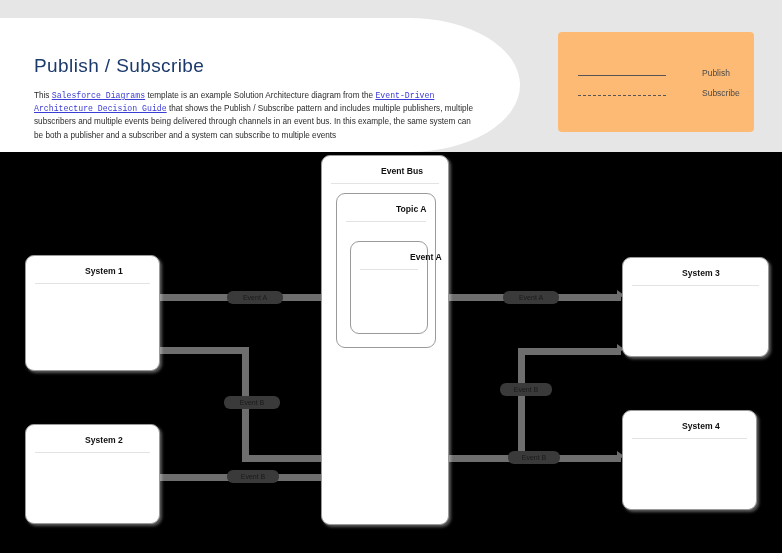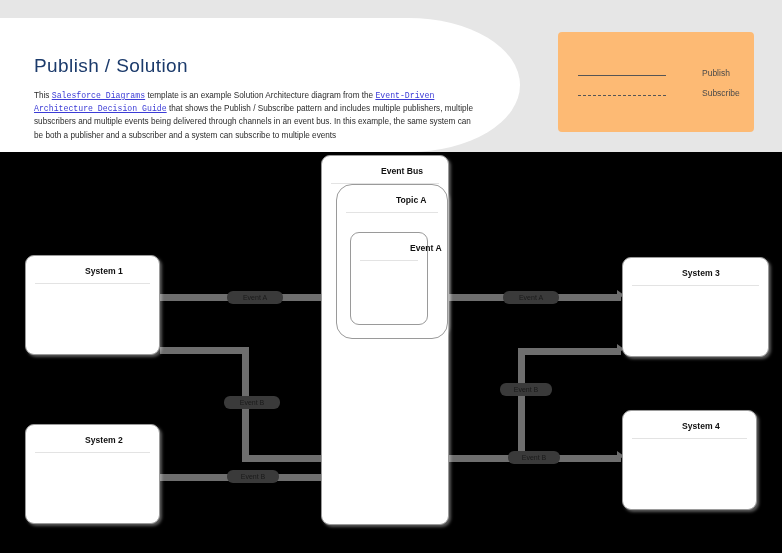--- a/index.html
+++ b/index.html
@@ -95,21 +95,21 @@
   }
   .arrow.right{border-left:7px solid #6e6e6e;}
 </style>
 </head>
 <body>
 
 <div id="top-area">
 
   <div id="banner">
     <div id="banner-inner">
-      <div id="title">Publish / Solution</div>
+      <div id="title">Publish / Subscribe</div>
       <p id="desc">
         <span>This </span><a class="lnk" href="#">Salesforce Diagrams</a><span> template is an example Solution Architecture diagram from the </span><a class="lnk" href="#">Event-Driven Architecture Decision Guide</a><span> that shows the Publish / Subscribe pattern and includes multiple publishers, multiple subscribers and multiple events being delivered through channels in an event bus. In this example, the same system can be both a publisher and a subscriber and a system can subscribe to multiple events</span>
       </p>
     </div>
   </div>
 
   <div id="legend">
     <div class="legend-row r1">
       <span class="legend-line"></span>
       <span class="legend-label">Publish</span>
@@ -143,21 +143,21 @@
   <div class="seg h" style="left:449px;top:303px;width:73px;"></div>
   <div class="seg v" style="left:518px;top:196px;height:110px;"></div>
   <div class="seg h" style="left:518px;top:196px;width:103px;"></div>
   <div class="arrow right" style="left:617px;top:192px;"></div>
   <div class="conn-label" style="left:500px;top:231px;width:52px;">Event B</div>
 
   <div class="seg h" style="left:449px;top:303px;width:172px;"></div>
   <div class="arrow right" style="left:617px;top:299px;"></div>
   <div class="conn-label" style="left:508px;top:299px;width:52px;">Event B</div>
 
-  <div class="node" style="left:25px;top:103px;width:135px;height:100px;text-align:center;">
+  <div class="node" style="left:25px;top:103px;width:135px;height:116px;text-align:center;">
     <div class="node-title">System 1</div>
     <div class="node-rule"></div>
   </div>
 
   <div class="node" style="left:25px;top:272px;width:135px;height:100px;">
     <div class="node-title">System 2</div>
     <div class="node-rule"></div>
   </div>
 
   <div class="node" style="left:622px;top:105px;width:147px;height:100px;">
@@ -167,21 +167,21 @@
 
   <div class="node" style="left:622px;top:258px;width:135px;height:100px;">
     <div class="node-title">System 4</div>
     <div class="node-rule"></div>
   </div>
 
   <div class="node" style="left:321px;top:3px;width:128px;height:370px;">
     <div class="node-title">Event Bus</div>
     <div class="node-rule"></div>
 
-    <div class="node" style="left:14px;top:28px;width:112px;height:155px;border-radius:16px;">
+    <div class="node" style="left:14px;top:37px;width:100px;height:155px;">
       <div class="node-title">Topic A</div>
       <div class="node-rule"></div>
 
       <div class="node" style="left:13px;top:47px;width:78px;height:93px;">
         <div class="node-title">Event A</div>
         <div class="node-rule"></div>
       </div>
     </div>
 
   </div>

